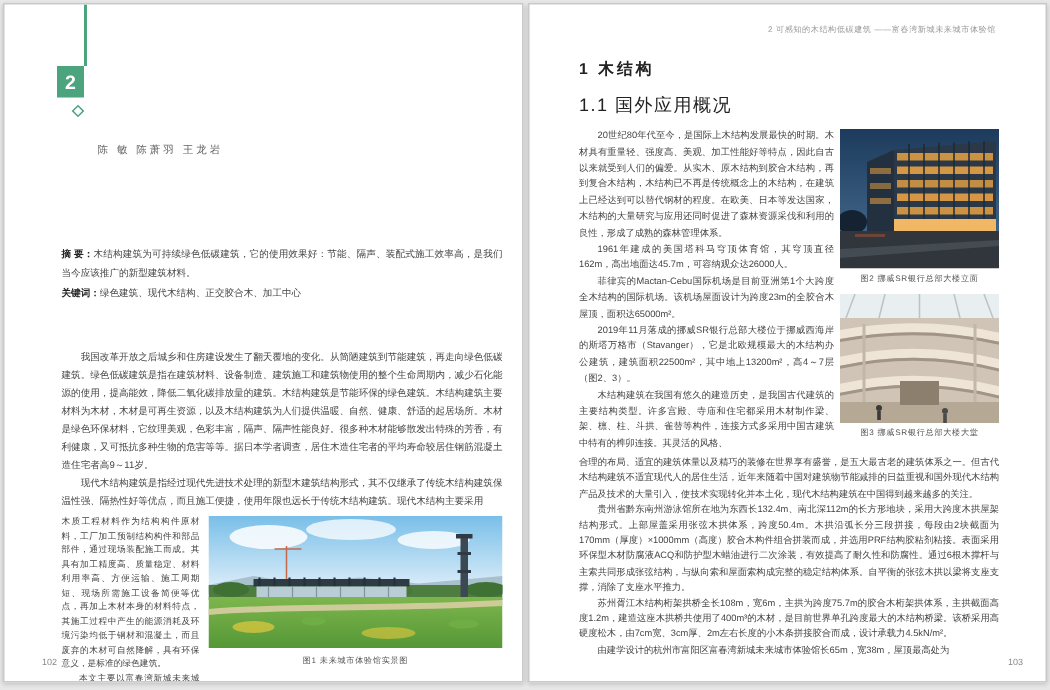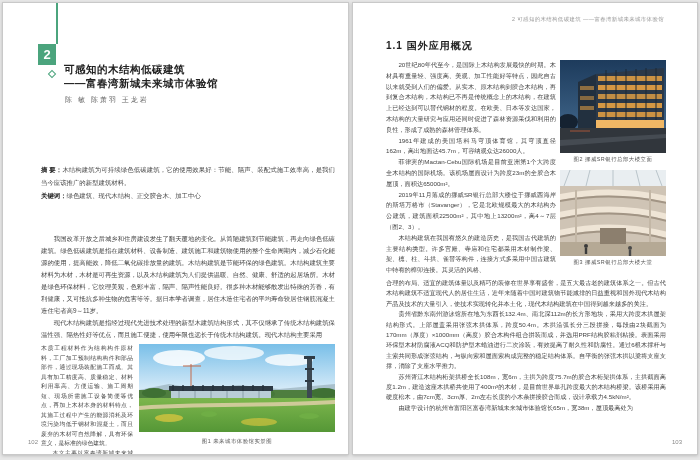--- a/index.html
+++ b/index.html
@@ -48,43 +48,39 @@
   .figure-img { display:block; width:100%; }
   .caption { font-size:5.4px; color:#555; text-align:center; margin-top:3px; letter-spacing:.5px; }
   .pagenum { position:absolute; bottom:9px; font-size:6px; color:#888; }
   .pn-left { left:25px; }
   .pn-right { right:15px; }
 
   
   .running-header { position:absolute; top:13px; right:33px; font-size:5.4px; color:#999; letter-spacing:.4px; }
   .content-right { position:absolute; left:33px; top:36px; width:280px; }
   .h1 { font-size:10.5px; font-weight:bold; color:#222; letter-spacing:2px; margin-bottom:9px; }
-  .h2 { font-size:10px; font-weight:bold; color:#222; letter-spacing:1px; margin-bottom:7px; }
+  .h2 { font-size:12px; font-weight:normal; color:#222; letter-spacing:1px; margin-bottom:7px; }
   .two-col { display:flex; }
   .text-col { width:170px; font-size:6.2px; line-height:10.8px; text-align:justify; color:#444; }
   .text-col p { text-indent:2em; }
   .text-col .h2 { margin-top:6px; text-indent:0; }
   .figures-col { width:106px; margin-left:4px; }
   .fig-block { margin-bottom:7px; }
   .full-text { font-size:6.2px; line-height:10.4px; text-align:justify; color:#444; margin-top:2px; }
   .full-text p.cont { text-indent:0; }
   .full-text p { text-indent:2em; }
 </style>
 </head>
 <body>
 
 <div class="page page-left">
   <div class="green-line"></div>
   <div class="chapter-box">2</div>
   <div class="diamond"></div>
 
-  <div class="title-block">
-    <div class="title-line">可感知的木结构低碳建筑</div>
-    <div class="title-line">——富春湾新城未来城市体验馆</div>
-  </div>
   <div class="authors">陈  敏  陈萧羽  王龙岩</div>
 
   <div class="abstract">
     <div><b>摘  要：</b><span>木结构建筑为可持续绿色低碳建筑，它的使用效果好：节能、隔声、装配式施工效率高，是我们当今应该推广的新型建筑材料。</span></div>
     <div class="kw"><b>关键词：</b><span>绿色建筑、现代木结构、正交胶合木、加工中心</span></div>
   </div>
 
   <div class="body-left">
     <p class="indent">我国改革开放之后城乡和住房建设发生了翻天覆地的变化。从简陋建筑到节能建筑，再走向绿色低碳建筑。绿色低碳建筑是指在建筑材料、设备制造、建筑施工和建筑物使用的整个生命周期内，减少石化能源的使用，提高能效，降低二氧化碳排放量的建筑。木结构建筑是节能环保的绿色建筑。木结构建筑主要材料为木材，木材是可再生资源，以及木结构建筑为人们提供温暖、自然、健康、舒适的起居场所。木材是绿色环保材料，它纹理美观，色彩丰富，隔声、隔声性能良好。很多种木材能够散发出特殊的芳香，有利健康，又可抵抗多种生物的危害等等。据日本学者调查，居住木造住宅者的平均寿命较居住钢筋混凝土造住宅者高9～11岁。</p>
     <p class="indent">现代木结构建筑是指经过现代先进技术处理的新型木建筑结构形式，其不仅继承了传统木结构建筑保温性强、隔热性好等优点，而且施工便捷，使用年限也远长于传统木结构建筑。现代木结构主要采用</p>
@@ -155,20 +151,21 @@
     </div>
   </div>
 
   <div class="pagenum pn-left">102</div>
 </div>
 
 <div class="page page-right">
   <div class="running-header">2  可感知的木结构低碳建筑 ——富春湾新城未来城市体验馆</div>
 
   <div class="content-right">
+    <div class="h1">1  木结构</div>
     <div class="h2">1.1  国外应用概况</div>
 
     <div class="two-col">
       <div class="text-col">
         <p>20世纪80年代至今，是国际上木结构发展最快的时期。木材具有重量轻、强度高、美观、加工性能好等特点，因此自古以来就受到人们的偏爱。从实木、原木结构到胶合木结构，再到复合木结构，木结构已不再是传统概念上的木结构，在建筑上已经达到可以替代钢材的程度。在欧美、日本等发达国家，木结构的大量研究与应用还同时促进了森林资源采伐和利用的良性，形成了成熟的森林管理体系。</p>
         <p>1961年建成的美国塔科马穹顶体育馆，其穹顶直径162m，高出地面达45.7m，可容纳观众达26000人。</p>
         <p>菲律宾的Mactan-Cebu国际机场是目前亚洲第1个大跨度全木结构的国际机场。该机场屋面设计为跨度23m的全胶合木屋顶，面积达65000m²。</p>
         <p>2019年11月落成的挪威SR银行总部大楼位于挪威西海岸的斯塔万格市（Stavanger），它是北欧规模最大的木结构办公建筑，建筑面积22500m²，其中地上13200m²，高4～7层（图2、3）。</p>
         <p>木结构建筑在我国有悠久的建造历史，是我国古代建筑的主要结构类型。许多宫殿、寺庙和住宅都采用木材制作梁、架、檩、柱、斗拱、雀替等构件，连接方式多采用中国古建筑中特有的榫卯连接。其灵活的风格、</p>
       </div>

